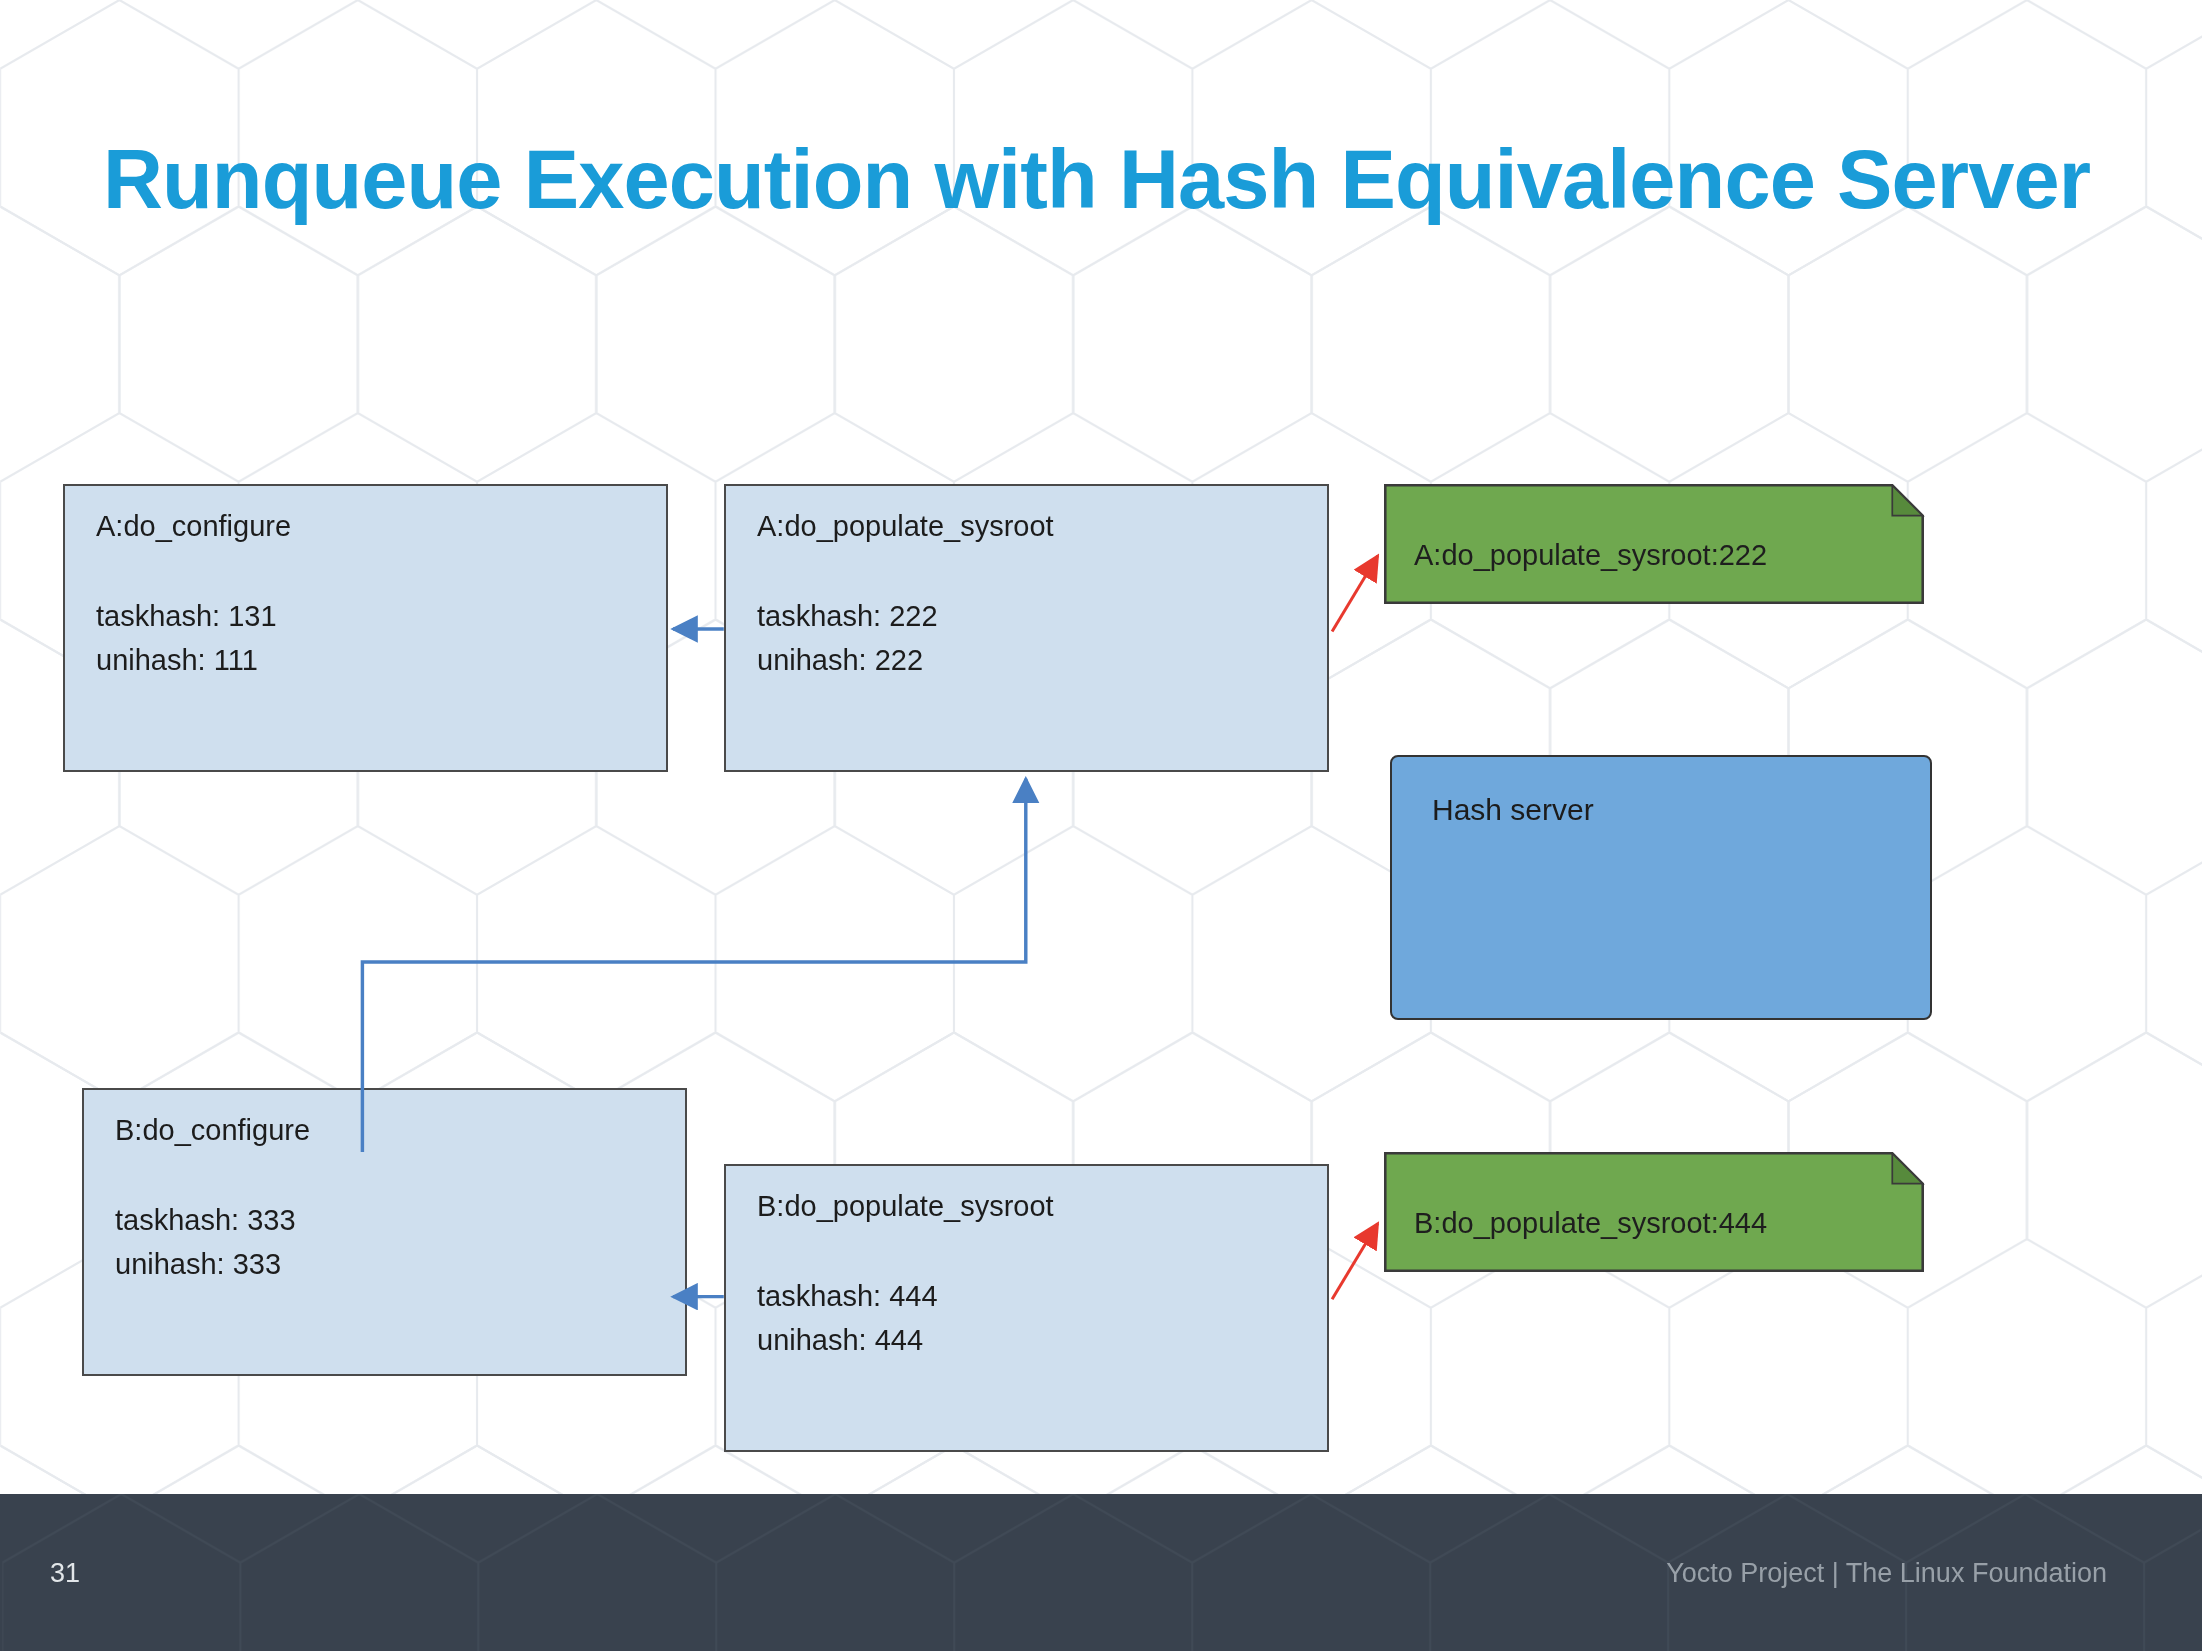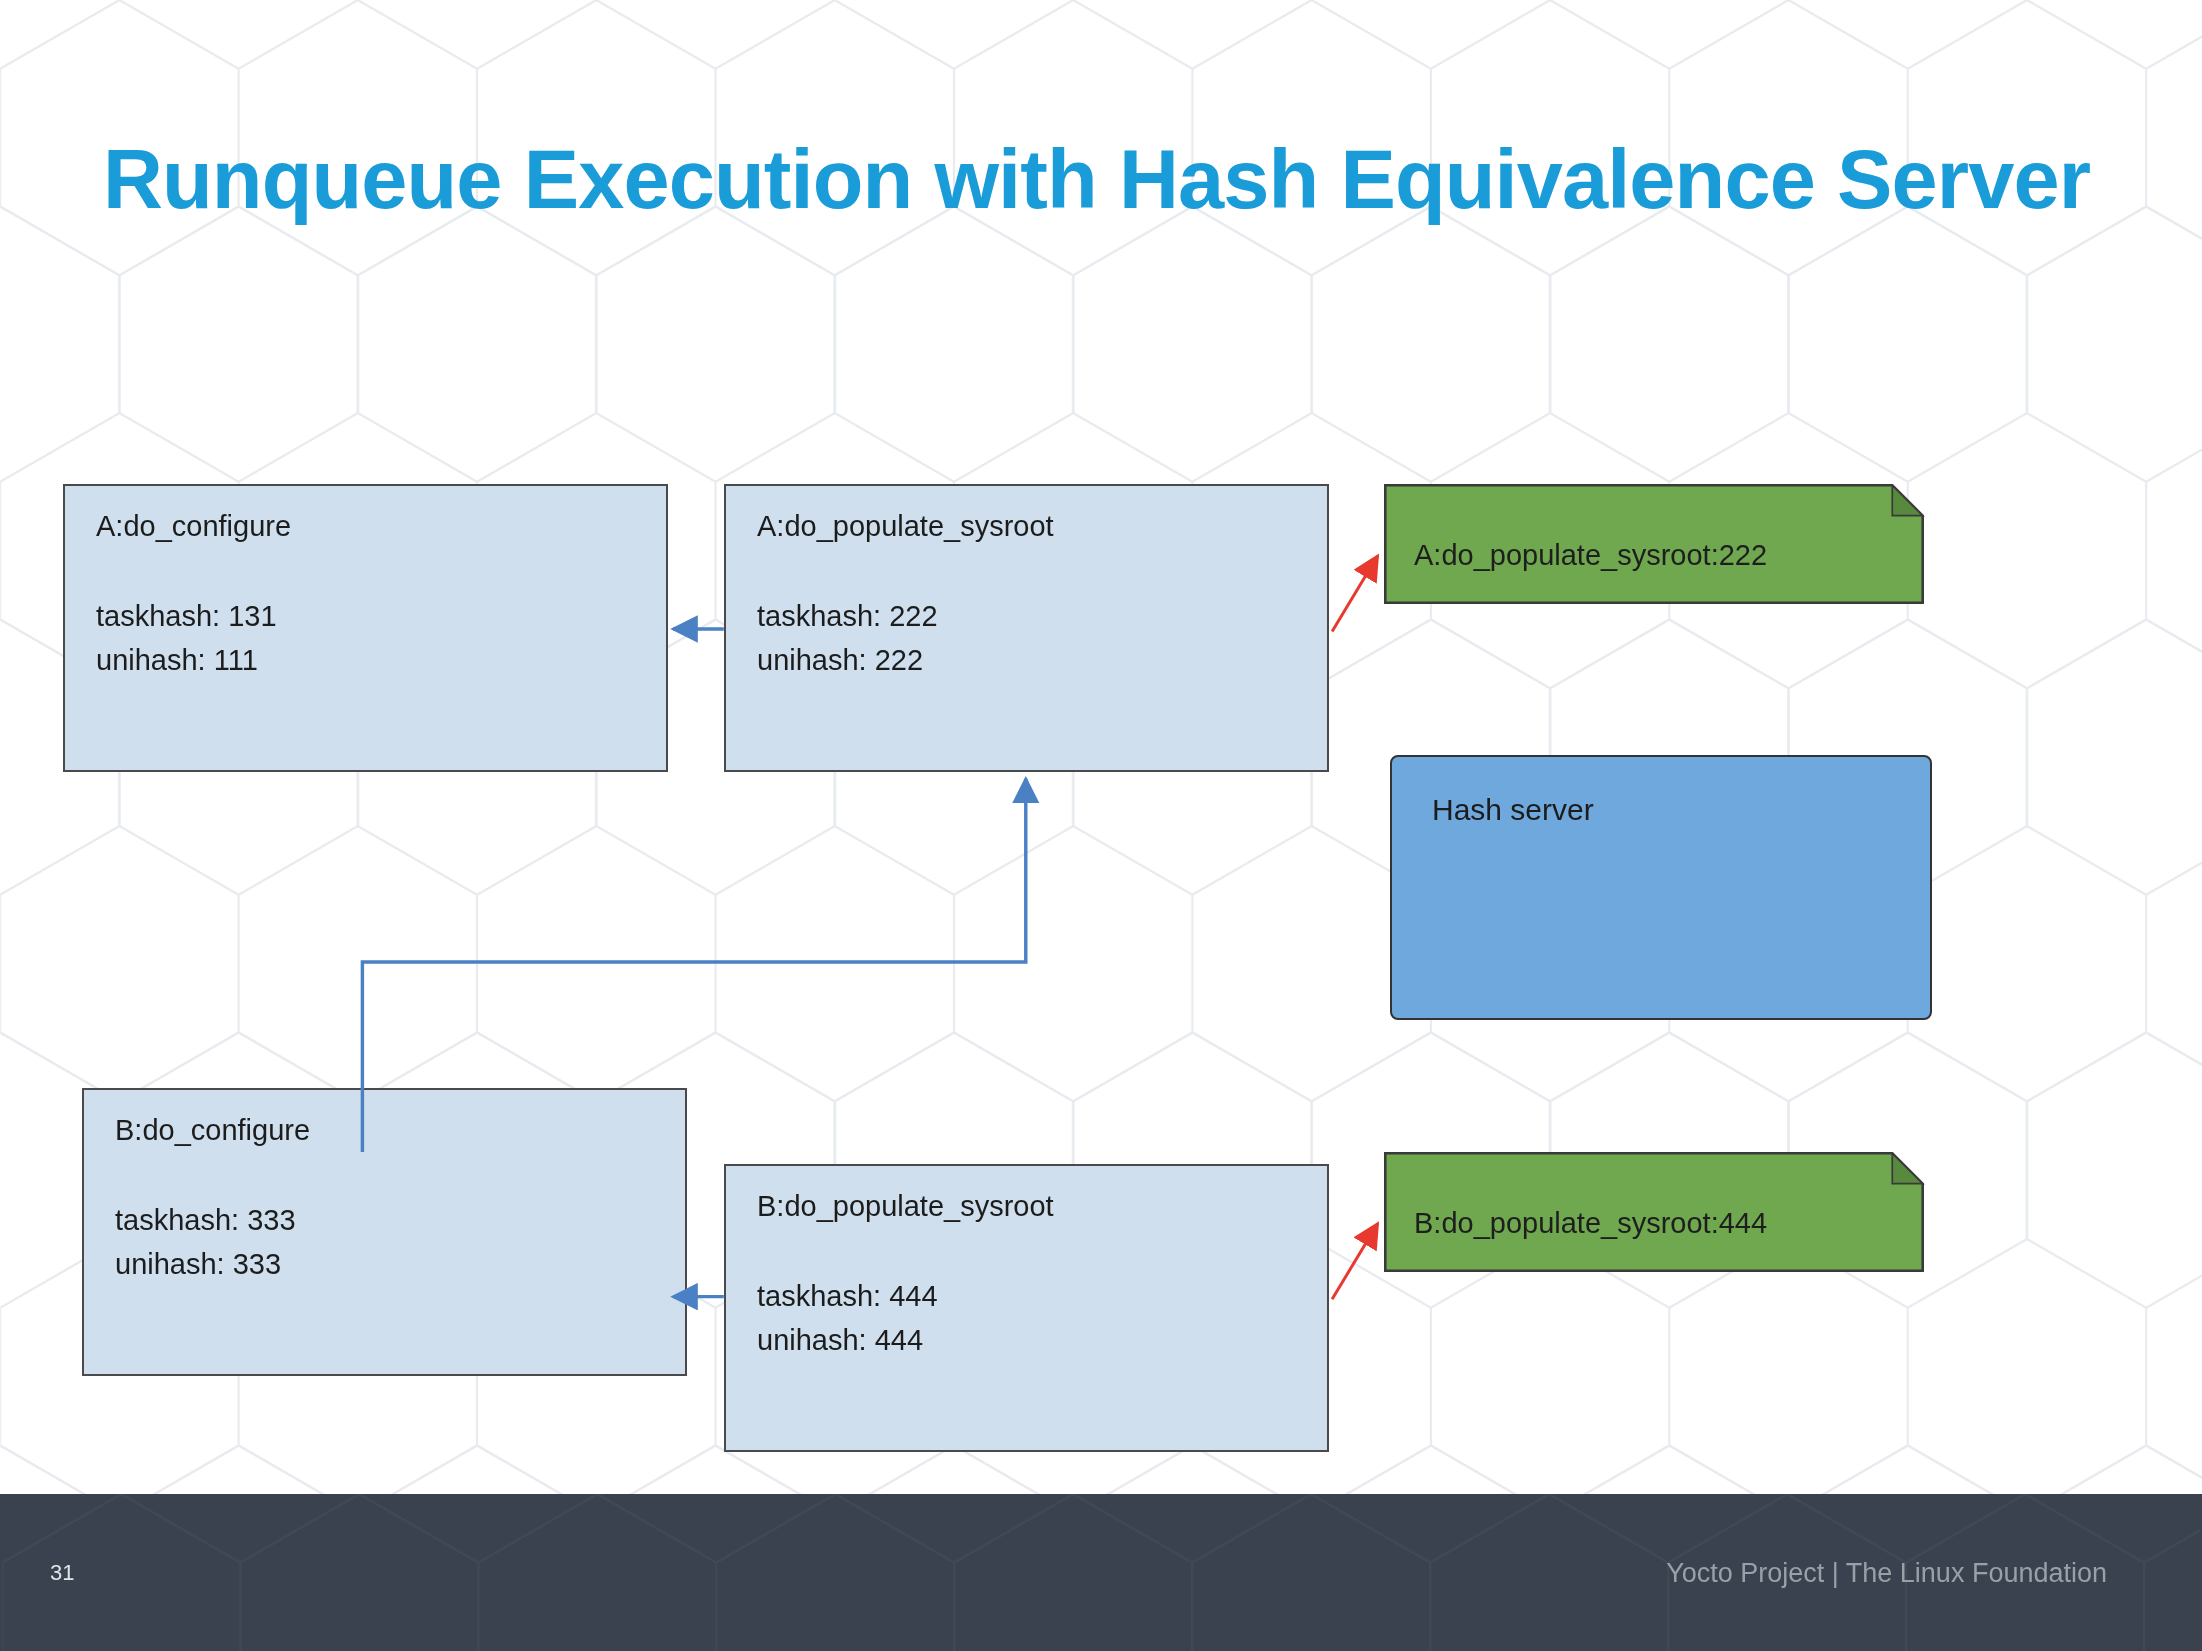--- a/index.html
+++ b/index.html
@@ -47,21 +47,21 @@
 
   .arrows { position:absolute; left:0; top:0; z-index:4; pointer-events:none; }
 
   .footer {
     position:absolute; left:0; right:0; bottom:0; height:158px;
     background:#39424e; z-index:3; overflow:hidden;
   }
   .footer .hex-footer { position:absolute; left:0; top:0; opacity:0.45; }
   .page-number {
     position:absolute; left:50px; top:50%; transform:translateY(-50%);
-    color:#e2e6e9; font-size:22px;text-align:center;
+    color:#e2e6e9; font-size:27px;text-align:center;
   }
   .footer-brand {
     position:absolute; right:96px; top:50%; transform:translateY(-50%);
     color:#98a0a8; font-size:27px;margin-left:23px;
   }
 </style>
 </head>
 <body>
 
 <div class="slide">

